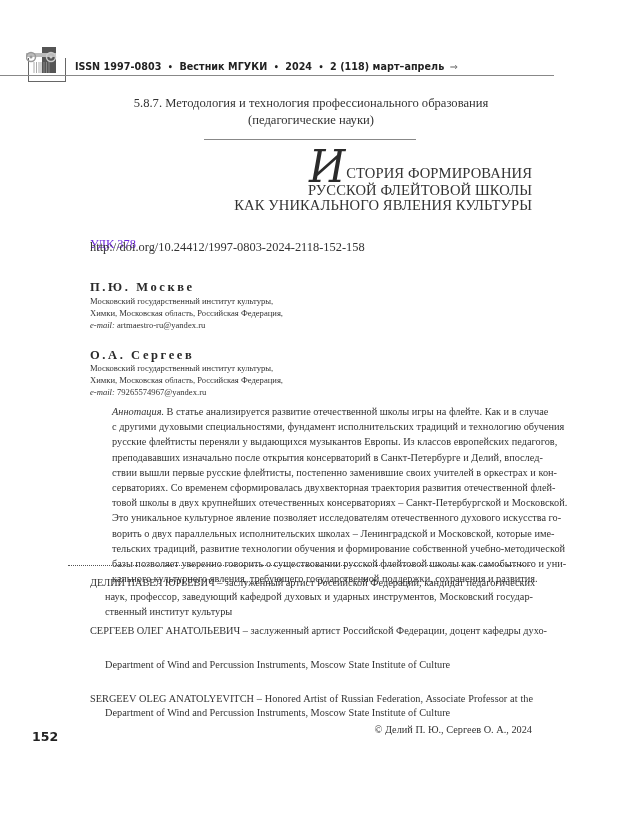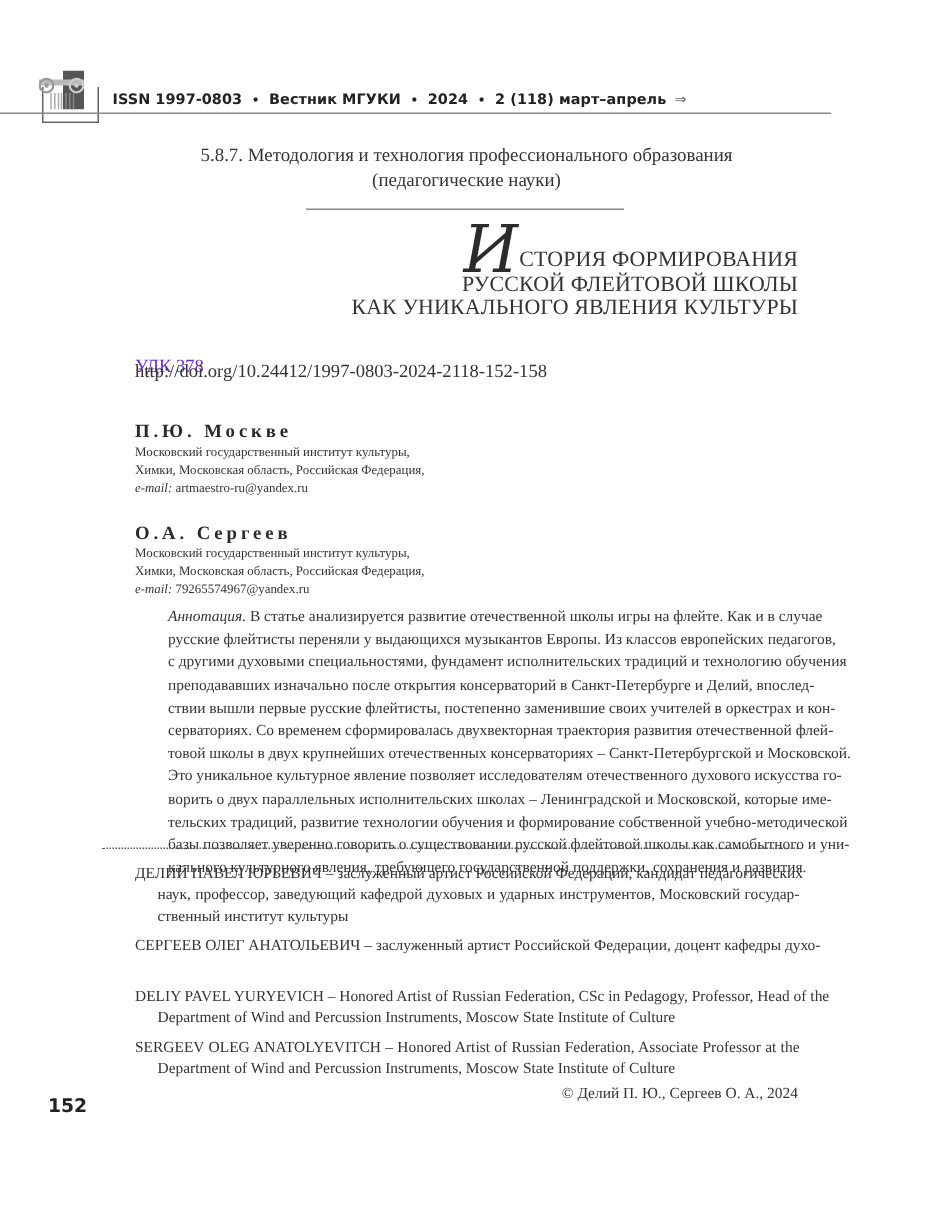--- a/index.html
+++ b/index.html
@@ -111,22 +111,22 @@
 
 <div class="abs author-name" style="top:348px">О.А. Сергеев</div>
 <div class="abs affil" style="top:363px">
   <div>Московский государственный институт культуры,</div>
   <div>Химки, Московская область, Российская Федерация,</div>
   <div><span class="em-label">e-mail:</span> <span>79265574967@yandex.ru</span></div>
 </div>
 
 <div class="abs" id="abstract">
   <span class="ln"><span class="label">Аннотация.</span> <span>В статье анализируется развитие отечественной школы игры на флейте. Как и в случае</span></span>
+  <span class="ln">с другими духовыми специальностями, фундамент исполнительских традиций и технологию обучения</span>
   <span class="ln">русские флейтисты переняли у выдающихся музыкантов Европы. Из классов европейских педагогов,</span>
-  <span class="ln">с другими духовыми специальностями, фундамент исполнительских традиций и технологию обучения</span>
   <span class="ln">преподававших изначально после открытия консерваторий в Санкт-Петербурге и Делий, впослед-</span>
   <span class="ln">ствии вышли первые русские флейтисты, постепенно заменившие своих учителей в оркестрах и кон-</span>
   <span class="ln">серваториях. Со временем сформировалась двухвекторная траектория развития отечественной флей-</span>
   <span class="ln">товой школы в двух крупнейших отечественных консерваториях – Санкт-Петербургской и Московской.</span>
   <span class="ln">Это уникальное культурное явление позволяет исследователям отечественного духового искусства го-</span>
   <span class="ln">ворить о двух параллельных исполнительских школах – Ленинградской и Московской, которые име-</span>
   <span class="ln">тельских традиций, развитие технологии обучения и формирование собственной учебно-методической</span>
   <span class="ln">базы позволяет уверенно говорить о существовании русской флейтовой школы как самобытного и уни-</span>
   <span class="ln last">кального культурного явления, требующего государственной поддержки, сохранения и развития.</span>
 </div>
@@ -135,21 +135,20 @@
 
 <div class="abs bio" style="top:576px">
   <span class="ln just">ДЕЛИЙ ПАВЕЛ ЮРЬЕВИЧ – заслуженный артист Российской Федерации, кандидат педагогических</span>
   <span class="ln ind just">наук, профессор, заведующий кафедрой духовых и ударных инструментов, Московский государ-</span>
   <span class="ln ind">ственный институт культуры</span>
 </div>
 <div class="abs bio" style="top:624px">
   <span class="ln just">СЕРГЕЕВ ОЛЕГ АНАТОЛЬЕВИЧ – заслуженный артист Российской Федерации, доцент кафедры духо-</span>
 </div>
 <div class="abs bio" style="top: 658px;">
-  <span class="ln just">DELIY PAVEL YURYEVICH – Honored Artist of Russian Federation, CSc in Pedagogy, Professor, Head of the</span>
   <span class="ln ind">Department of Wind and Percussion Instruments, Moscow State Institute of Culture</span>
 </div>
 <div class="abs bio" style="top: 692px;">
   <span class="ln just">SERGEEV OLEG ANATOLYEVITCH – Honored Artist of Russian Federation, Associate Professor at the</span>
   <span class="ln ind">Department of Wind and Percussion Instruments, Moscow State Institute of Culture</span>
 </div>
 
 <div class="abs" id="copyright" style="top: 724px; font-family: Liberation Serif, serif;">© Делий П. Ю., Сергеев О. А., 2024</div>
 
 <div class="abs" id="page-num">152</div>

